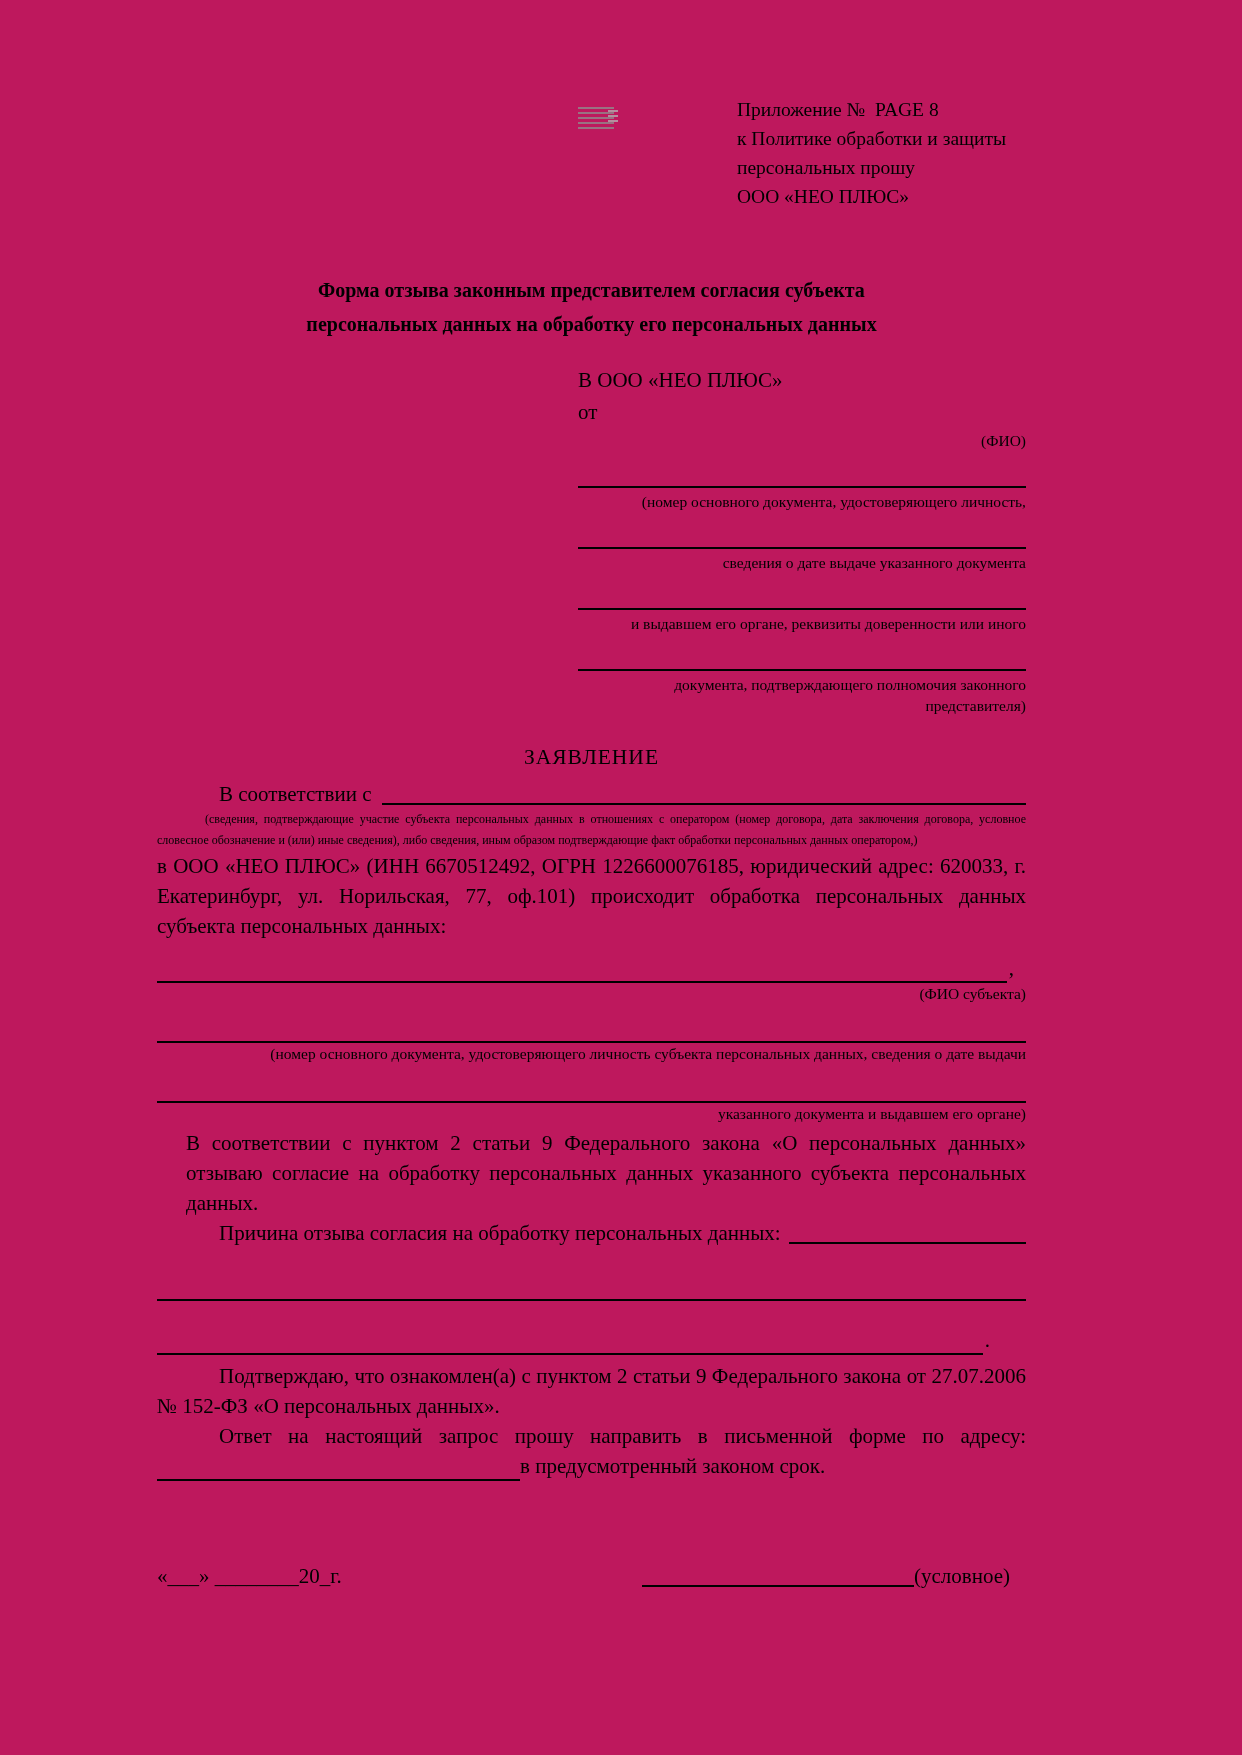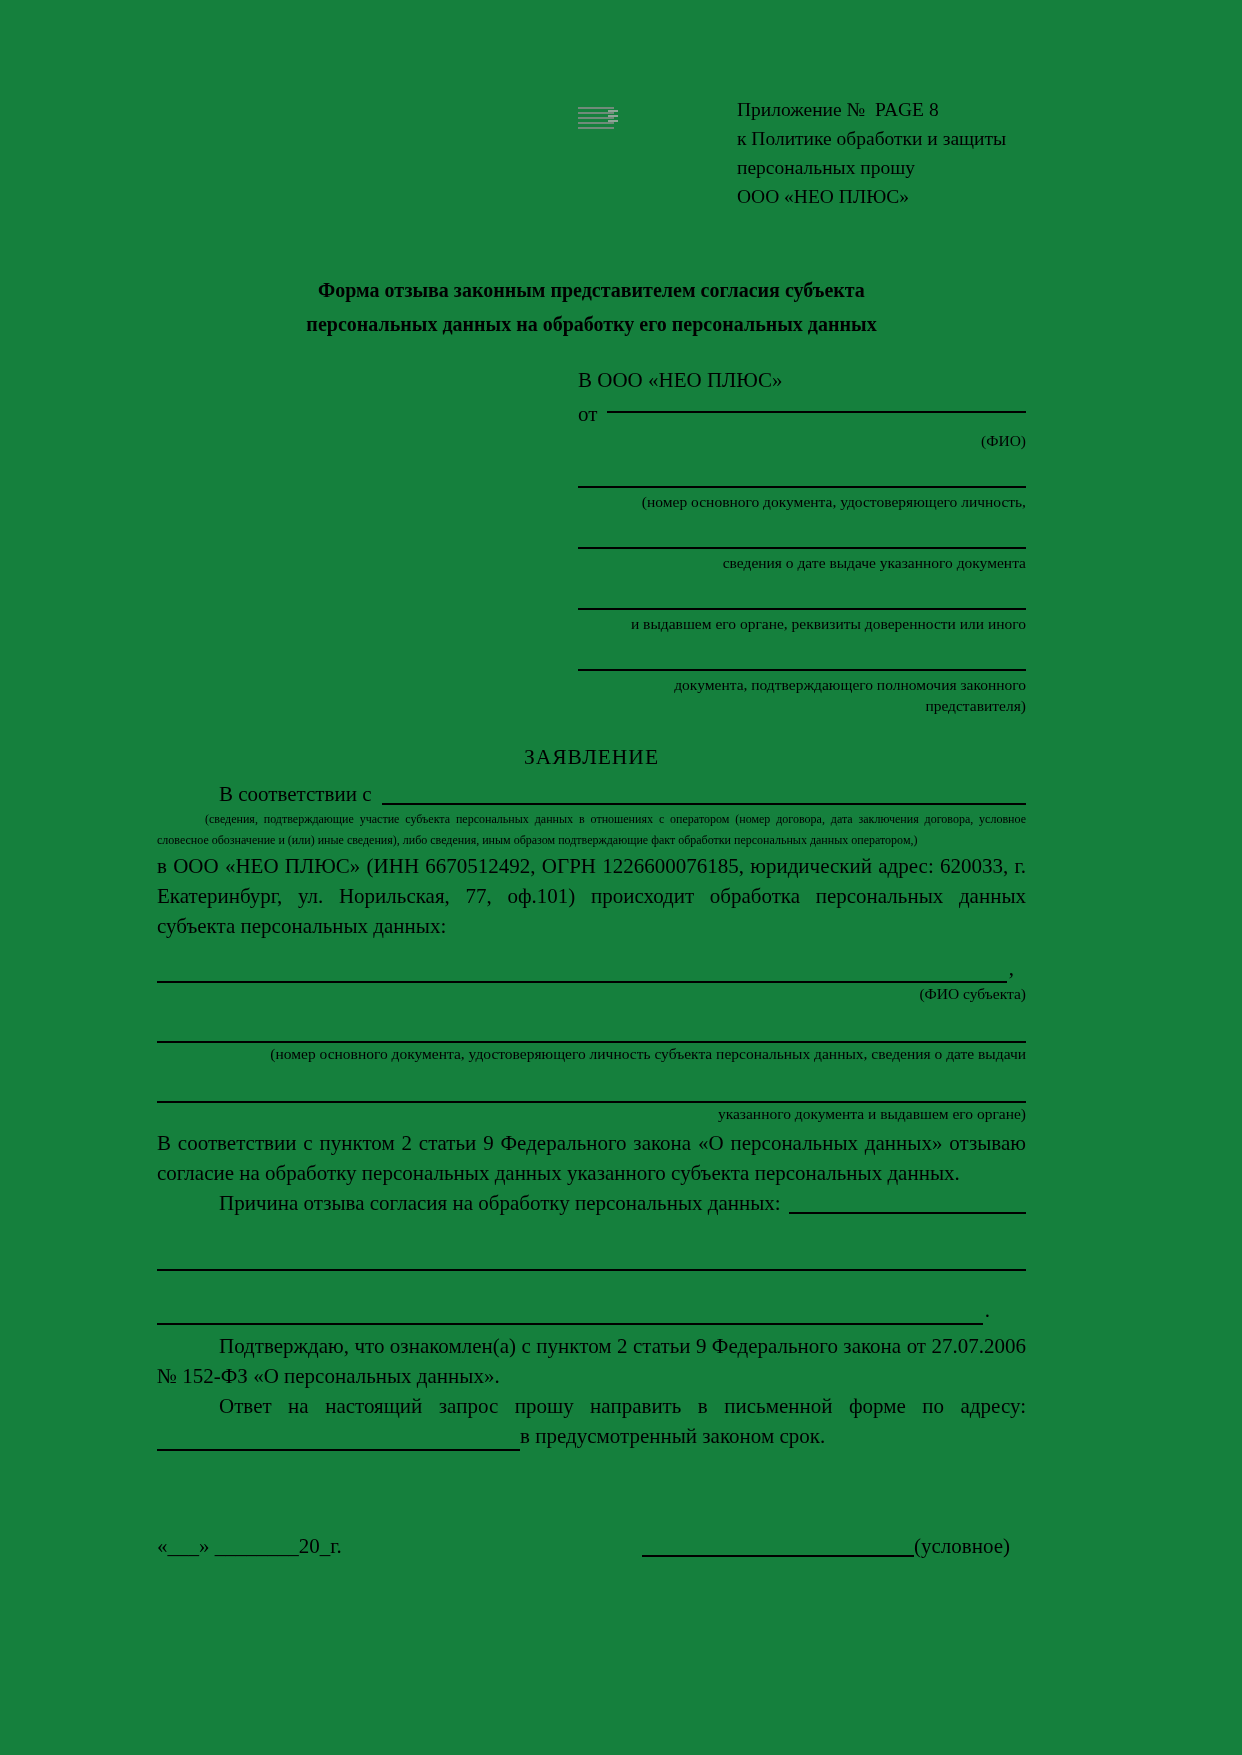--- a/index.html
+++ b/index.html
@@ -1,60 +1,60 @@
 <!DOCTYPE html>
 <html><head>
 <meta charset="utf-8">
 <style>
   * { margin:0; padding:0; box-sizing:border-box; }
   html,body { background:#ffffff; }
   .page {
     position:relative;
     width:1242px; height:1755px;
-    background:#15803d; color:#000000;
+    background:#be185d; color:#000000;
     font-family:"Liberation Serif", serif;
     font-size:21px; line-height:30px;
     padding:95px 216px 0 157px;
     overflow:hidden;
   }
   
   .icon-marker {
     position:absolute; left:578px; top:107px;
     width:36px; height:24px;
     background:repeating-linear-gradient(180deg,#8f8f8f 0 2px,rgba(0,0,0,0) 2px 5px);
     opacity:.75;
   }
   .icon-marker::after{
     content:""; position:absolute; right:-4px; top:3px; width:10px; height:15px;
     background:repeating-linear-gradient(180deg,#b5b5b5 0 2px,rgba(0,0,0,0) 2px 5px);
   }
   .top-note { margin-left:580px; font-size:19.5px; line-height:29px; }
   .title { margin-top:62px; text-align:center; font-weight:bold; font-size:20px; line-height:34px; }
   .addressee { margin-top:23px; margin-left:421px; font-size:21px; }
   .addr-to { line-height:33px; }
-  .from-row { display:flex; align-items:center; height:33px; }
+  .from-row { display:flex; align-items:flex-start; height:33px;flex-direction:column; }
   .from-row .label { padding-right:10px; }
   .rule-fill { flex:1; border-bottom:2px solid #000; margin-bottom:4px; }
   .cap { font-size:15.5px; line-height:21px; }
   .center { text-align:right; }
   .blank-line { height:27px; border-bottom:2px solid #000; }
   .addressee .blank-line { margin-top:10px; margin-bottom:3px; }
   .heading { margin-top:26px; text-align:center; font-size:21.5px; letter-spacing:1px; }
   .accordance-row { display:flex; margin-top:7px; }
   .accordance-row .prefix { margin-left:62px; padding-right:10px; white-space:nowrap; }
   .cap-just { font-size:12px; line-height:21px; text-align:justify; text-indent:48px; }
   .body-par { text-align:justify; }
   .indent-first { text-indent:62px; }
   .stretch { text-align-last:justify; }
   .rule-row { display:flex; align-items:flex-end; }
   .rule-row .rule-line { flex:1; border-bottom:2px solid #000; height:27px; }
   .rule-row .suffix { padding-left:2px; }
   .end-gap { width:36px; }
   .end-gap-sm { width:12px; }
-  .mt4 { margin-top:4px; } .mt6 { margin-top:6px; } .mt12 { margin-top:12px; }
+  .mt4 { margin-top:4px;margin-left:29px; } .mt6 { margin-top:6px; } .mt12 { margin-top:12px; }
   .mt24 { margin-top:24px; } .mt26 { margin-top:26px; }
   .reason-row { display:flex; align-items:flex-end; }
   .reason-row .prefix { margin-left:62px; padding-right:8px; white-space:nowrap; }
   .reply-row { display:flex; align-items:flex-end; }
   .reply-row .address-rule { width:363px; border-bottom:2px solid #000; height:27px; }
   .footer { display:flex; justify-content:space-between; align-items:flex-end; margin-top:80px; }
   .sig-group { display:flex; align-items:flex-end; margin-right:16px; }
   .sig-rule { width:272px; border-bottom:2px solid #000; margin-bottom:4px; }
 </style>
 </head>

